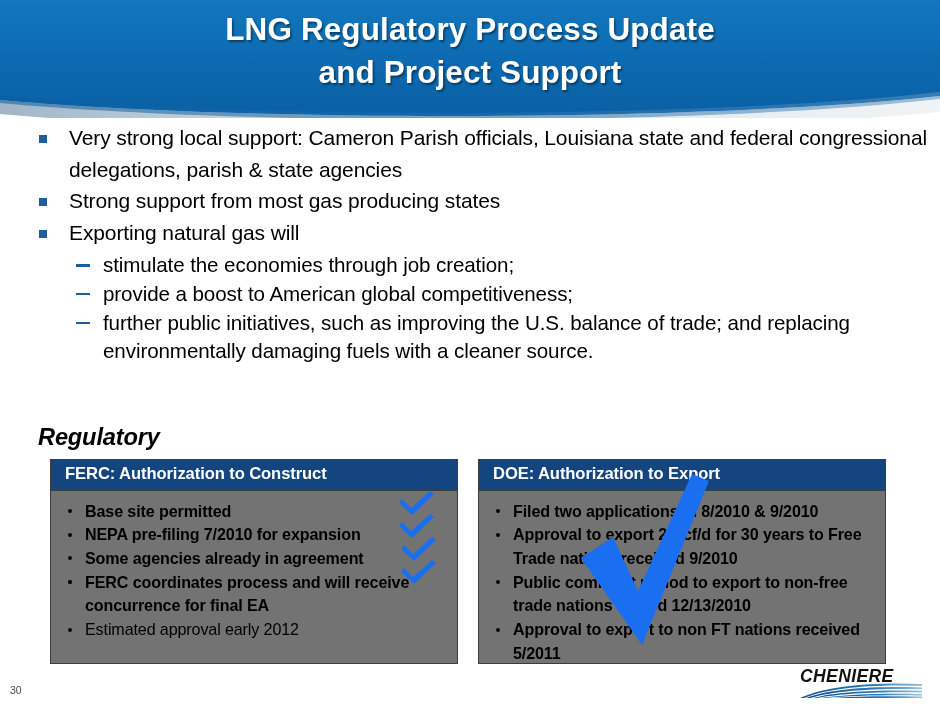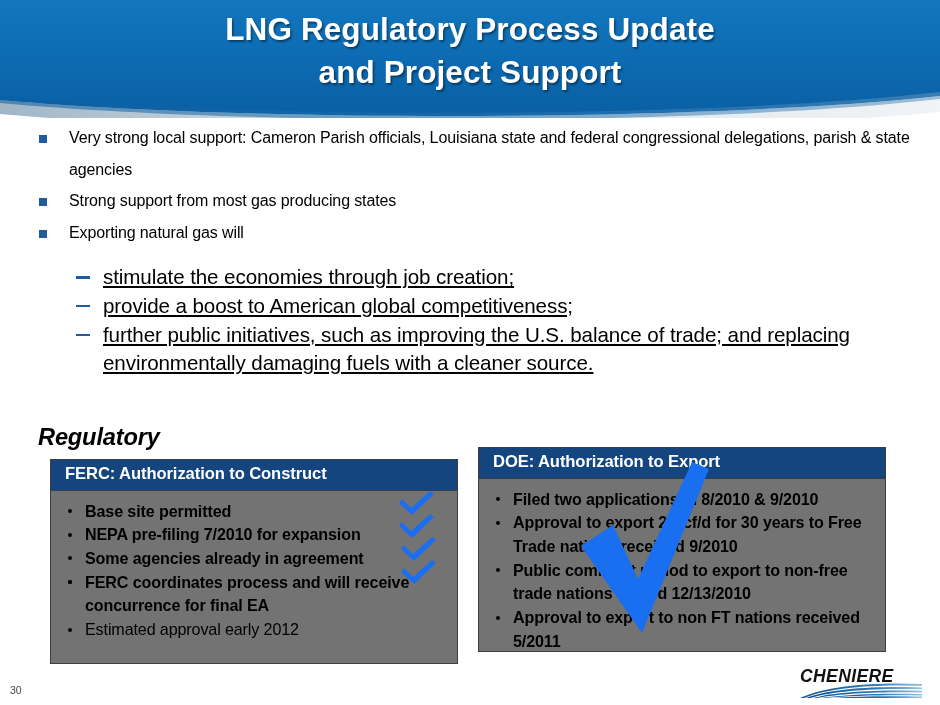--- a/index.html
+++ b/index.html
@@ -51,36 +51,36 @@
     left: 0; top: 122px;
     width: 940px;
   }
 
   ul.lvl1 { list-style: none; }
 
   li.b1 {
     position: relative;
     padding-left: 42px;
     margin-left: 27px;
-    font-size: 16px;
+    font-size: 21px;
     line-height: 31.6px;
     color: #000000;
     letter-spacing: -0.12px;
     margin-bottom: 0px;
   }
   li.b1 > .sq {
     position: absolute;
     left: 12px;
     top: 13px;
     width: 8px;
     height: 8px;
     background: #1f5c9e;
   }
 
-  ul.lvl2 { list-style: none; margin-top: 15px; text-decoration: underline; }
+  ul.lvl2 { list-style: none; margin-top: 3px; }
 
   li.b2 {
     position: relative;
     padding-left: 34px;
     margin-left: 69px;
     font-size: 20.6px;
     line-height: 28.6px;
     color: #000000;
     letter-spacing: -0.1px;
   }
@@ -105,21 +105,21 @@
     font-style: italic;
   }
 
   
   .box {
     position: absolute;
     background: #737373;
     border: 1.4px solid #3d3d3d;
   }
   .box-ferc { left: 50px;  top: 459px; width: 408px; height: 205px; }
-  .box-doe  { left: 478px; top: 447px; width: 408px; height: 205px; }
+  .box-doe  { left: 478px; top: 459px; width: 408px; height: 205px; }
 
   .box-header {
     background: #14457f;
     color: #ffffff;
     font-size: 16.6px;
     font-weight: bold;
     padding: 5px 0 6px 14px;
     letter-spacing: -0.1px;
     line-height: 1.12;
     border-bottom: 1.4px solid #3d3d3d;

